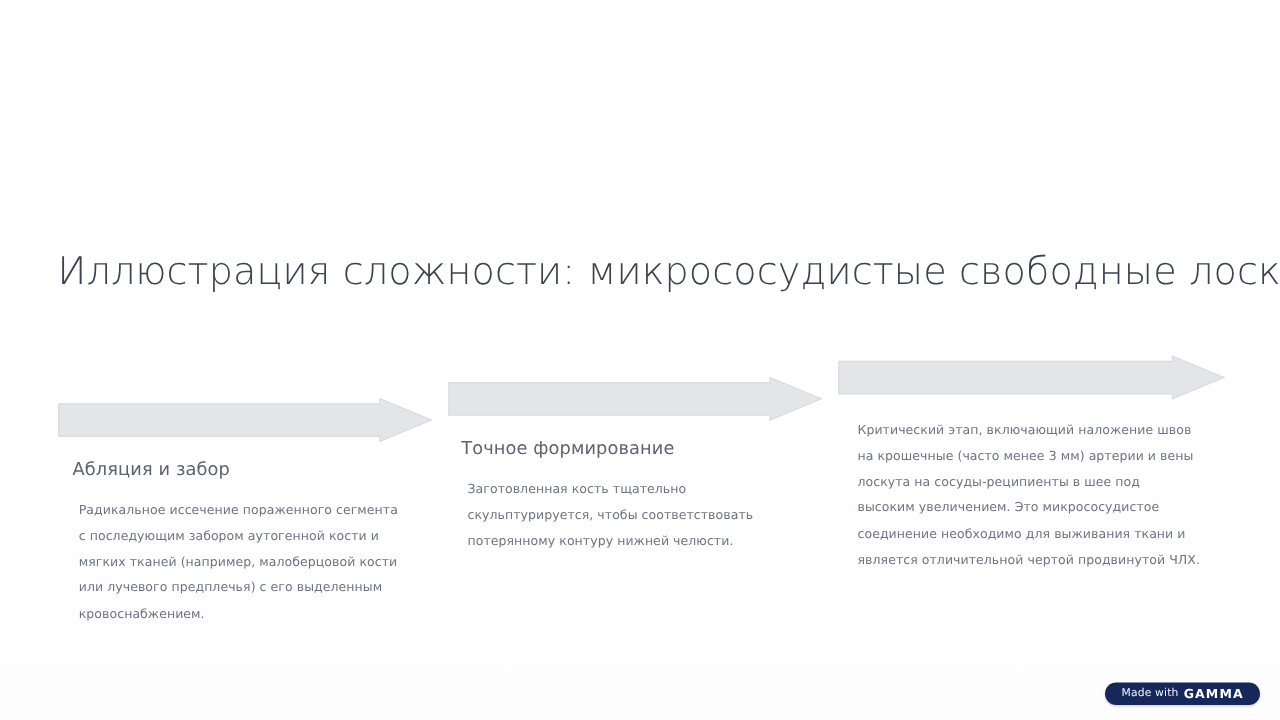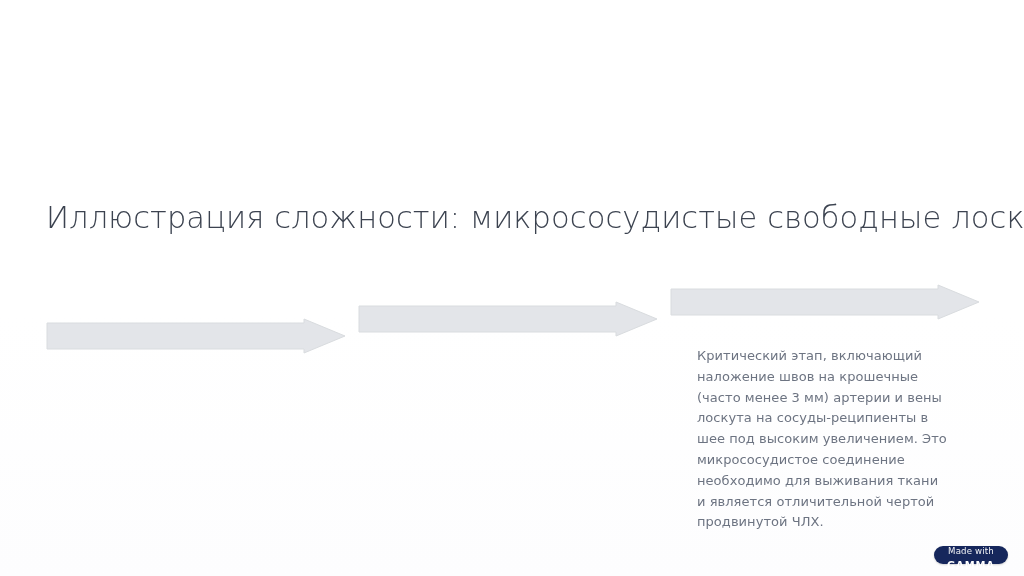--- a/index.html
+++ b/index.html
@@ -57,25 +57,25 @@
   }
   .col-head {
     font-size: 14.2px;
     font-weight: 400;
     color: #5c6470;
     line-height: 20px;
     margin: 0 0 13px 0;
     letter-spacing: 0.1px;
   }
   .col-body {
-    font-size: 13px;
+    font-size: 10px;
     font-weight: 400;
     color: #6d7482;
     line-height: 20.8px;
-    margin: 16px;
+    margin: 5px;
     letter-spacing: 0.05px;
   }
 
   #col1 { left: 58px; top: 366px; width: 268px; }
   #col2 { left: 369px; top: 349px; width: 272px; }
   #col3 { left: 681px; top: 330px; width: 284px; }
 
   
   .gamma-badge {
     position: absolute;
@@ -85,21 +85,20 @@
     padding: 0 13px;
     border-radius: 10px;
     background: #16275c;
     color: #ffffff;
     font-size: 8.6px;
     display: flex;
     align-items: center;
     gap: 4px;
     letter-spacing: 0.15px;
     box-shadow: 0 1px 2px rgba(0,0,0,0.18);
-    flex-direction: column;
   }
   .gamma-badge .made {
     font-weight: 400;
     opacity: 0.95;
   }
   .gamma-badge .brand {
     font-weight: 700;
     letter-spacing: 0.9px;
     font-size: 10px;
   }
@@ -117,22 +116,28 @@
 
   <svg class="arrow" style="left:358px; top:301px;" width="300" height="36" viewBox="0 0 300 36">
     <polygon points="1,5 258,5 258,1 299,18 258,35 258,31 1,31" fill="#e3e5e9" stroke="#d9dcdf" stroke-width="1"></polygon>
   </svg>
 
   <svg class="arrow" style="left:670px; top:284px;" width="310" height="36" viewBox="0 0 310 36">
     <polygon points="1,5 268,5 268,1 309,18 268,35 268,31 1,31" fill="#e3e5e9" stroke="#d9dcdf" stroke-width="1"></polygon>
   </svg>
 
   <div class="col" id="col1">
+    <p class="col-head">Абляция и забор</p>
+    <p class="col-body">Радикальное иссечение пораженного сегмента с последующим забором аутогенной кости и мягких тканей (например, малоберцовой кости или лучевого предплечья) с его выделенным кровоснабжением.</p>
   </div>
 
+  <div class="col" id="col2">
+    <p class="col-head">Точное формирование</p>
+    <p class="col-body">Заготовленная кость тщательно скульптурируется, чтобы соответствовать потерянному контуру нижней челюсти.</p>
+  </div>
 
   <div class="col" id="col3">
     <p class="col-body">Критический этап, включающий наложение швов на крошечные (часто менее 3 мм) артерии и вены лоскута на сосуды-реципиенты в шее под высоким увеличением. Это микрососудистое соединение необходимо для выживания ткани и является отличительной чертой продвинутой ЧЛХ.</p>
   </div>
 
   <div class="gamma-badge">
     <span class="made">Made with</span>
     <span class="brand">GAMMA</span>
   </div>
 

